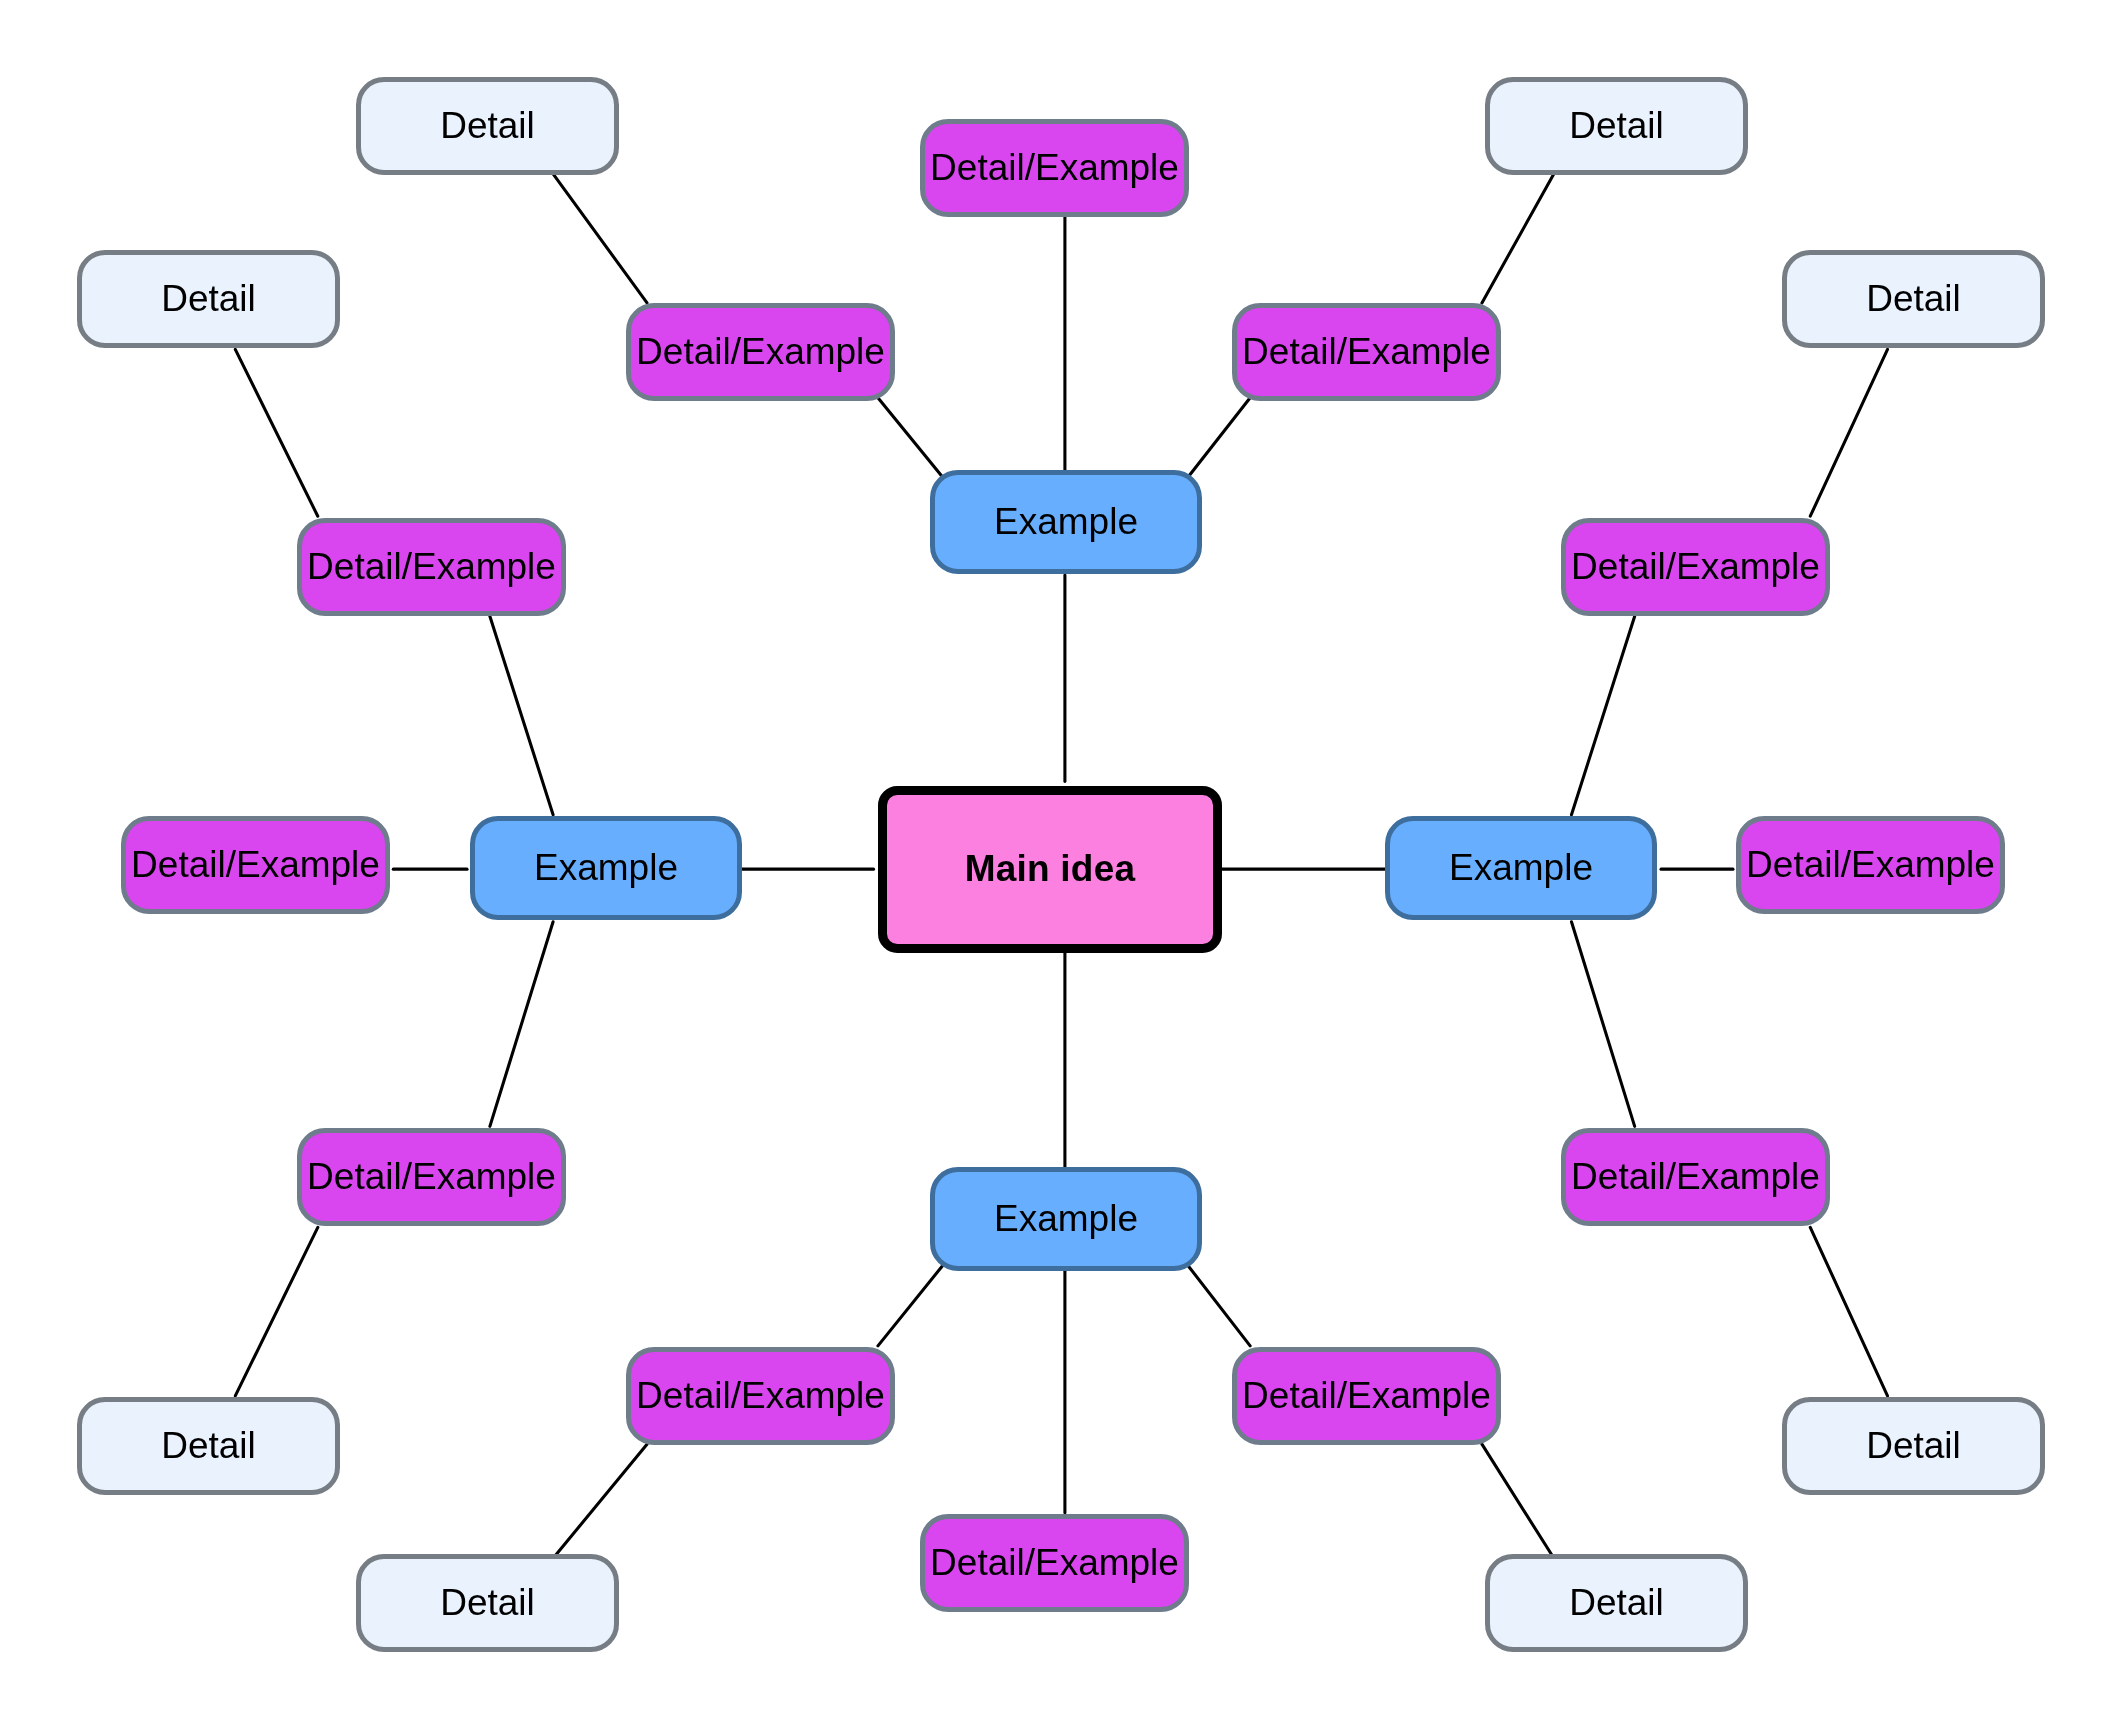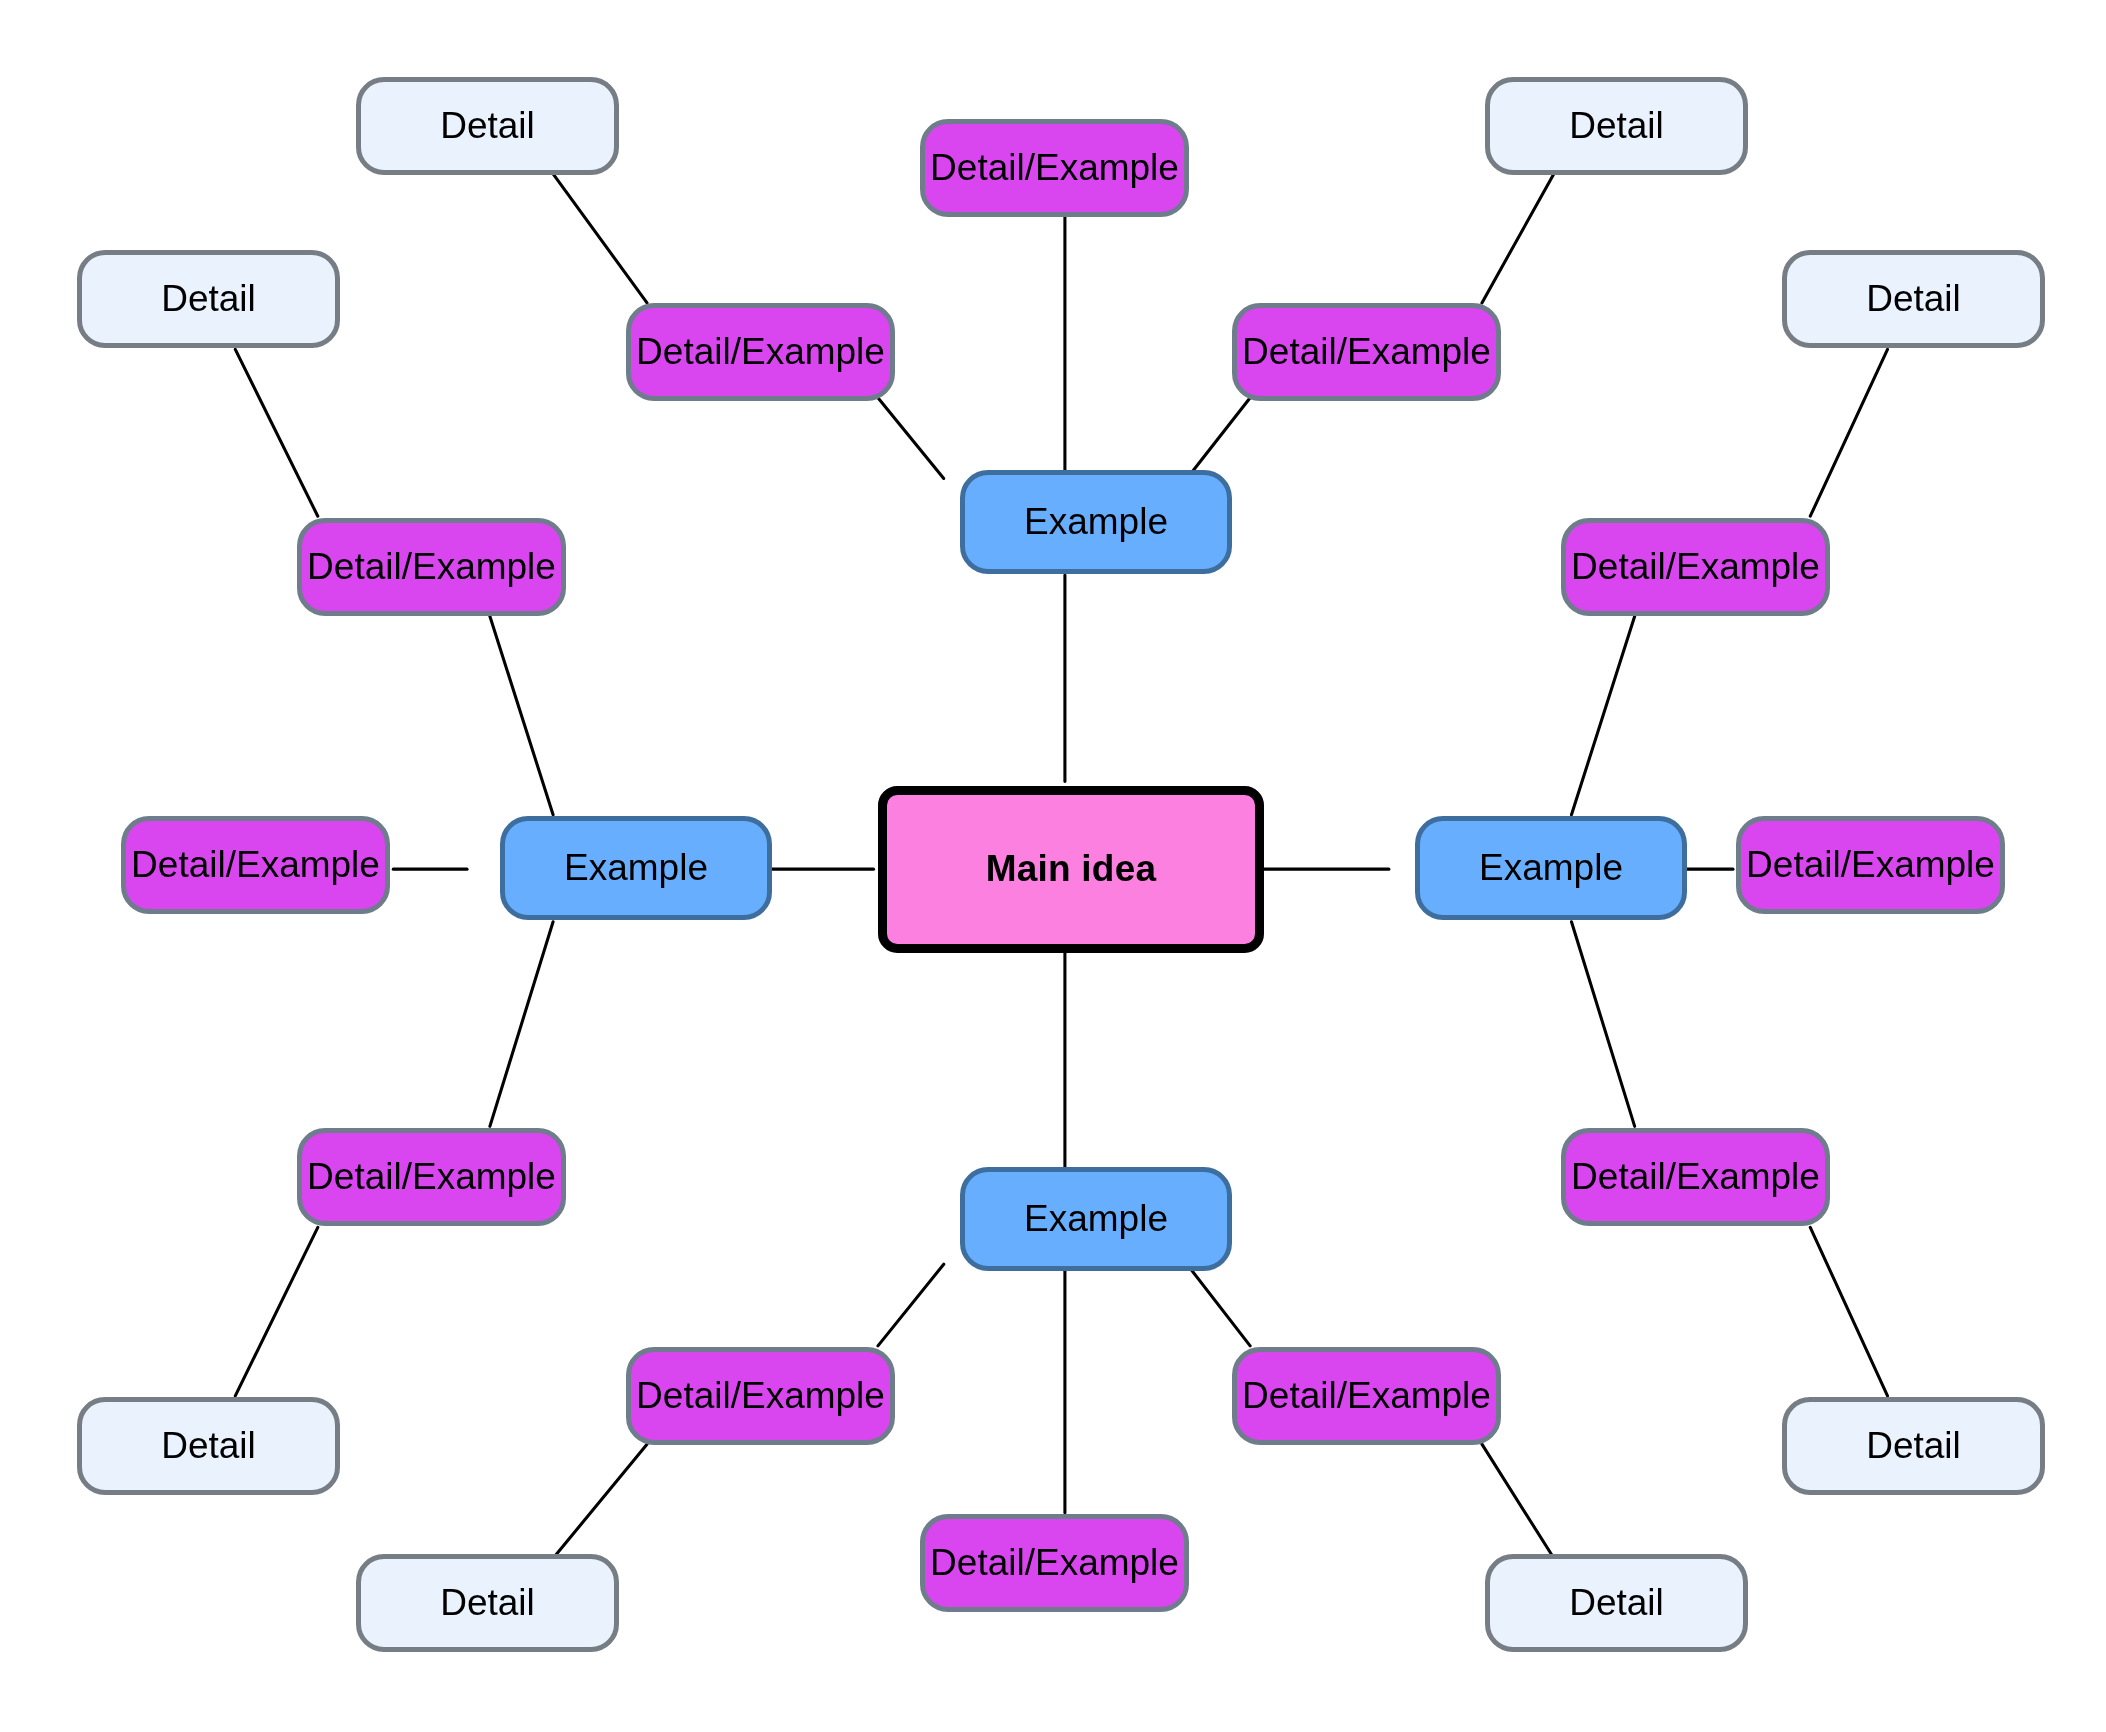--- a/index.html
+++ b/index.html
@@ -30,21 +30,20 @@
     font-weight:bold;
     letter-spacing:0.2px;
     z-index:8;
   }
   .node.example{
     background:#68aefe;
     border:5.3px solid #3d6e9e;
     font-size:37px;
     font-weight:400;
     z-index:7;
-    margin-left:30px;
   }
   .node.detail-example{
     background:#d946ef;
     border:5.3px solid #6e7c8c;
     font-size:37px;
     font-weight:400;
     z-index:6;
   }
   .node.detail{
     background:#eaf2fd;
@@ -78,21 +77,21 @@
       <line x1="2062" y1="588" x2="2150" y2="398" stroke="#000000" stroke-width="3.5" stroke-linecap="round"></line>
       <line x1="1790" y1="1050" x2="1862" y2="1283" stroke="#000000" stroke-width="3.5" stroke-linecap="round"></line>
       <line x1="2062" y1="1398" x2="2150" y2="1590" stroke="#000000" stroke-width="3.5" stroke-linecap="round"></line>
       <line x1="1213" y1="1448" x2="1213" y2="1723" stroke="#000000" stroke-width="3.5" stroke-linecap="round"></line>
       <line x1="1075" y1="1440" x2="1000" y2="1533" stroke="#000000" stroke-width="3.5" stroke-linecap="round"></line>
       <line x1="1352" y1="1440" x2="1424" y2="1533" stroke="#000000" stroke-width="3.5" stroke-linecap="round"></line>
       <line x1="737" y1="1645" x2="630" y2="1775" stroke="#000000" stroke-width="3.5" stroke-linecap="round"></line>
       <line x1="1688" y1="1645" x2="1770" y2="1775" stroke="#000000" stroke-width="3.5" stroke-linecap="round"></line>
     </svg>
   <div id="node-layer">
-      <div class="node main" style="left: 878px; top: 786px; width: 386px; height: 167px;">Main idea</div>
+      <div class="node main" style="left: 878px; top: 786px; width: 344px; height: 167px;">Main idea</div>
       <div class="node example" style="left: 930px; top: 470px; width: 272px; height: 104px;">Example</div>
       <div class="node example" style="left: 470px; top: 816px; width: 272px; height: 104px;">Example</div>
       <div class="node example" style="left: 1385px; top: 816px; width: 272px; height: 104px;">Example</div>
       <div class="node example" style="left: 930px; top: 1167px; width: 272px; height: 104px;">Example</div>
       <div class="node detail-example" style="left: 920px; top: 119px; width: 269px; height: 98px;">Detail/Example</div>
       <div class="node detail-example" style="left: 626px; top: 303px; width: 269px; height: 98px;">Detail/Example</div>
       <div class="node detail-example" style="left: 1232px; top: 303px; width: 269px; height: 98px;">Detail/Example</div>
       <div class="node detail" style="left: 356px; top: 77px; width: 263px; height: 98px;">Detail</div>
       <div class="node detail" style="left: 1485px; top: 77px; width: 263px; height: 98px;">Detail</div>
       <div class="node detail-example" style="left: 121px; top: 816px; width: 269px; height: 98px;">Detail/Example</div>

